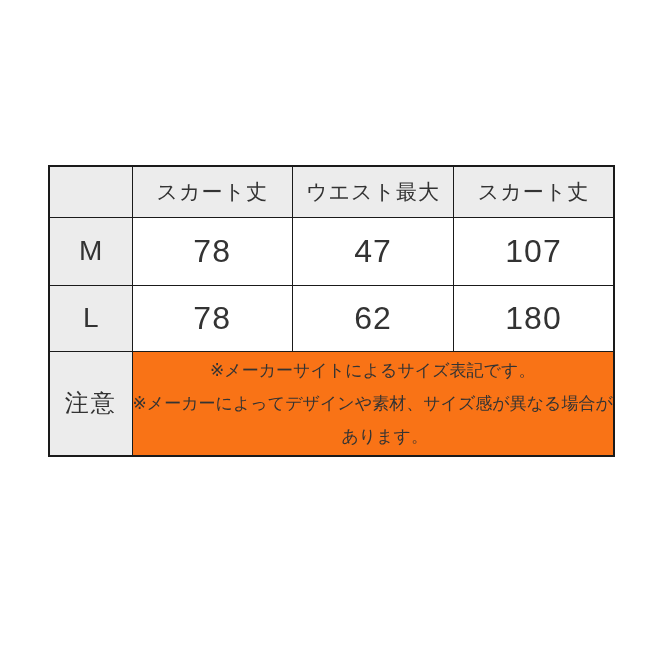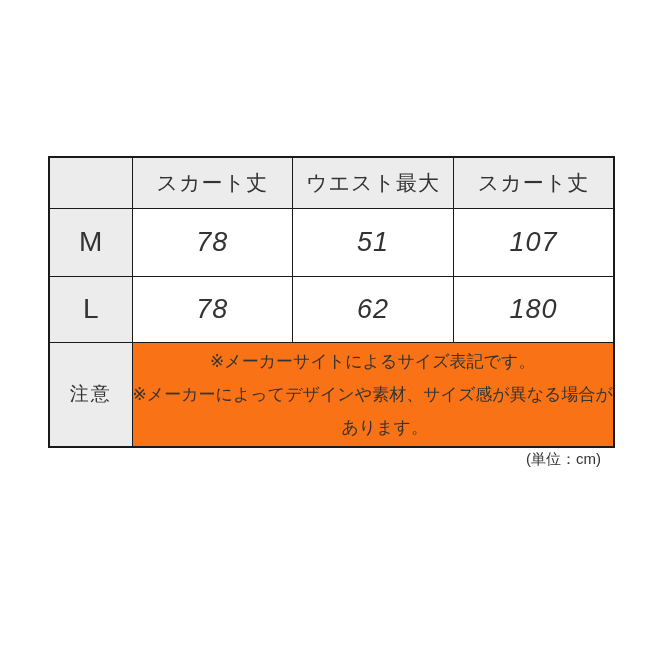--- a/index.html
+++ b/index.html
@@ -12,21 +12,21 @@
     width: 650px;
     height: 650px;
     background: #ffffff;
     font-family: "Liberation Sans", "DejaVu Sans", sans-serif;
     color: #333333;
     overflow: hidden;
   }
   .size-chart-wrap {
     position: absolute;
     left: 48px;
-    top: 156px;
+    top: 165px;
     border-radius: 24px;
   }
   table.size-chart {
     border-collapse: collapse;
     table-layout: fixed;
     border: 2px solid #1a1a1a;
   }
   .size-chart th, .size-chart td {
     border: 1.5px solid #1a1a1a;
     padding: 0;
@@ -46,27 +46,26 @@
     background: #ececec;
     font-size: 21px;
     letter-spacing: 1px;
   }
   .size-label {
     background: #ececec;
     font-size: 28px;
   }
   .value-cell {
     background: #ffffff;
-    font-size: 27px;
+    font-size: 32px;
     letter-spacing: 1px;
-    font-style: italic;
   }
   .note-label {
     background: #ececec;
-    font-size: 19px;
+    font-size: 24px;
     letter-spacing: 2px;
   }
   .note-cell {
     background: #f97316;
     text-align: left;
     vertical-align: middle;
     padding: 8px 10px 8px 9px;
     font-size: 17px;
     line-height: 33px;
   }
@@ -99,34 +98,33 @@
           <th class="header-cell"></th>
           <th class="header-cell">スカート丈</th>
           <th class="header-cell">ウエスト最大</th>
           <th class="header-cell">スカート丈</th>
         </tr>
       </thead>
       <tbody>
         <tr class="row-m">
           <th class="size-label">M</th>
           <td class="value-cell">78</td>
-          <td class="value-cell">51</td>
+          <td class="value-cell">47</td>
           <td class="value-cell">107</td>
         </tr>
         <tr class="row-l">
           <th class="size-label">L</th>
           <td class="value-cell">78</td>
           <td class="value-cell">62</td>
           <td class="value-cell">180</td>
         </tr>
         <tr class="row-note">
           <th class="note-label">注意</th>
           <td class="note-cell" colspan="3">
             <div class="note-line">※メーカーサイトによるサイズ表記です。</div>
             <div class="note-line">※メーカーによってデザインや素材、サイズ感が異なる場合が</div>
             <div class="note-line indent">あります。</div>
           </td>
         </tr>
       </tbody>
     </table>
   </div>
-  <div class="unit-label">(単位：cm)</div>
 </div>
 
 </body></html>

